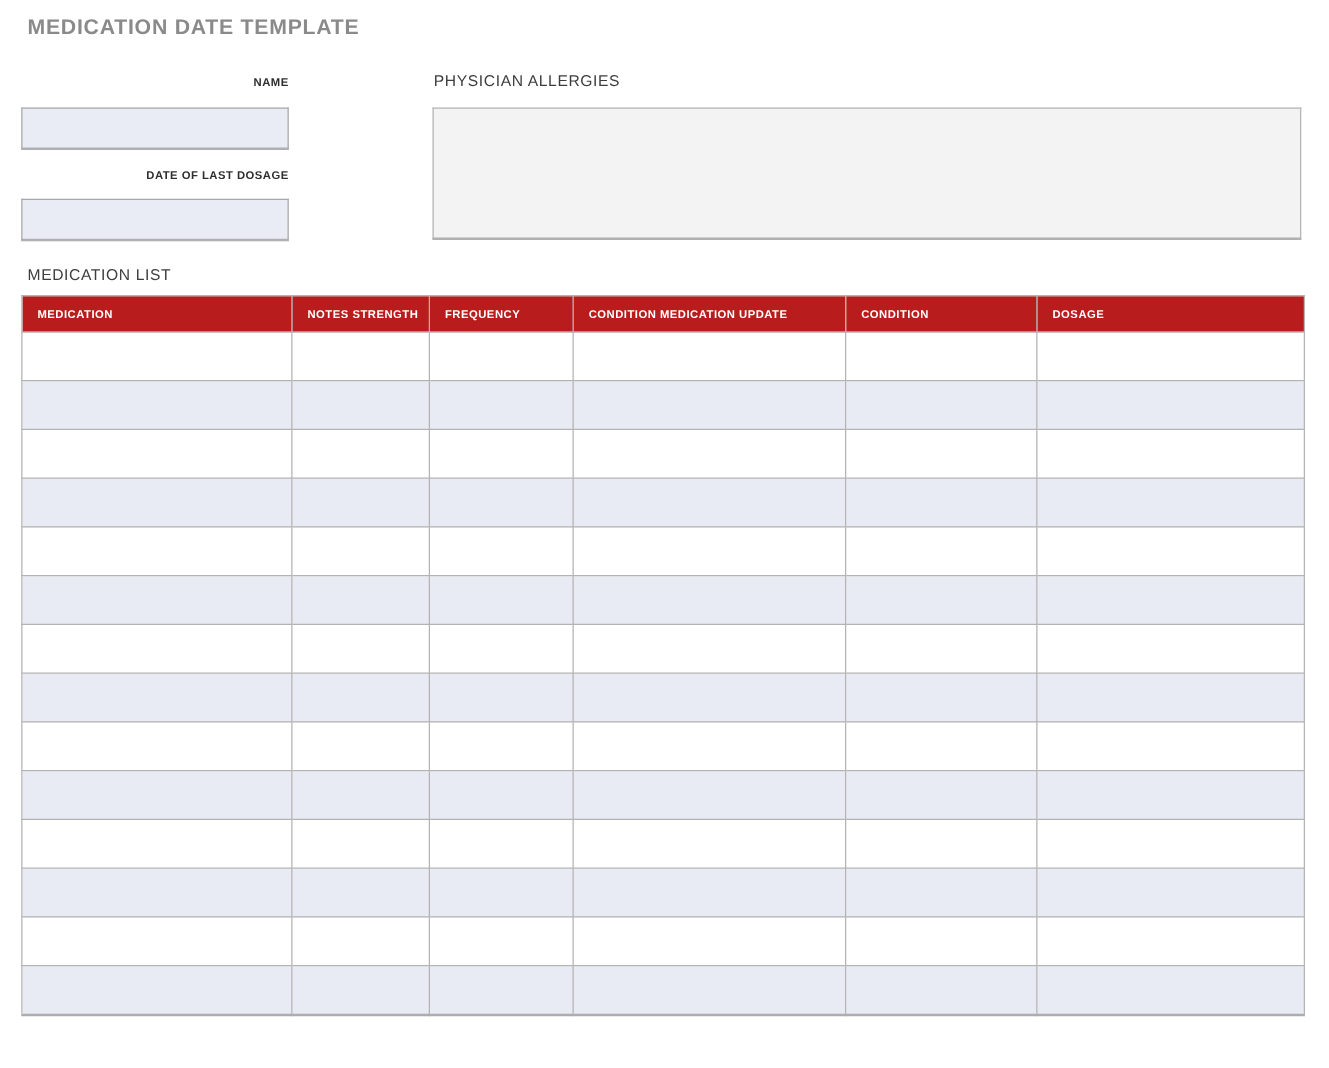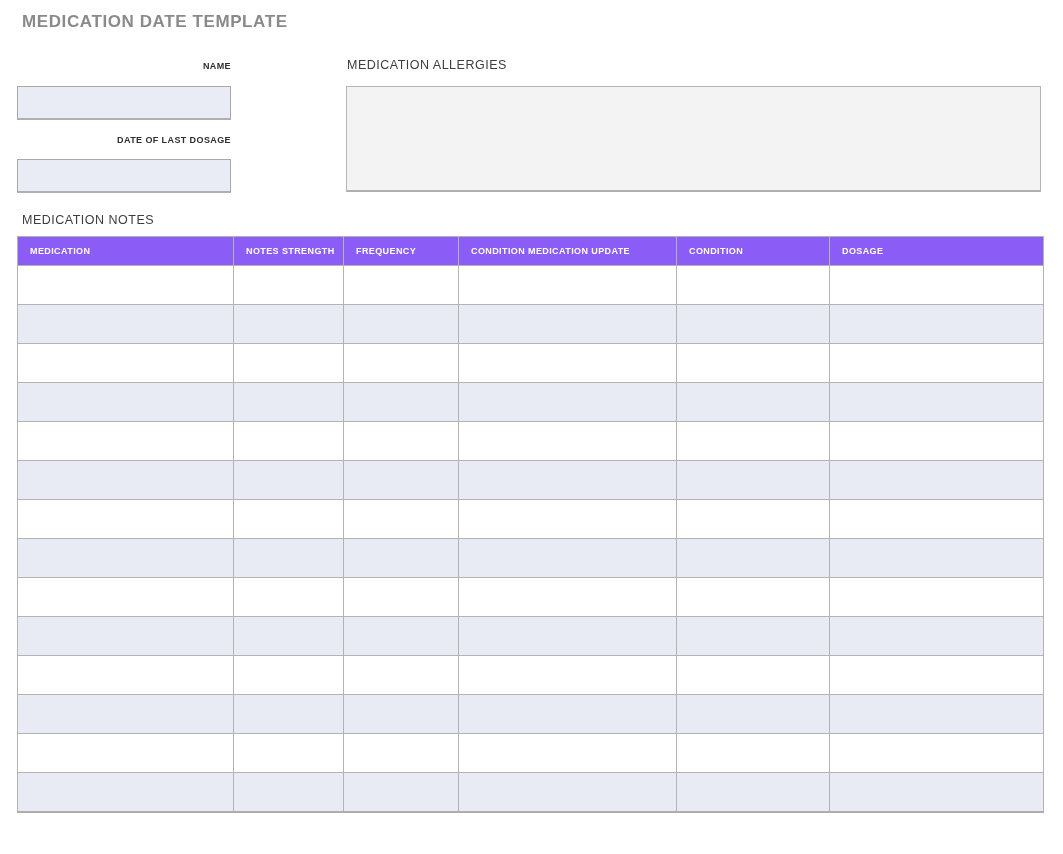--- a/index.html
+++ b/index.html
@@ -68,21 +68,21 @@
     border-bottom: 2px solid #adadad;
   }
   .med-table col.c1 { width: 216px; }
   .med-table col.c2 { width: 110px; }
   .med-table col.c3 { width: 115px; }
   .med-table col.c4 { width: 218px; }
   .med-table col.c5 { width: 153px; }
   .med-table col.c6 { width: 214px; }
 
   .med-table th {
-    background: #8b5cf6;
+    background: #b91c1c;
     color: #ffffff;
     height: 29px;
     font-size: 9px; font-weight: bold;
     letter-spacing: 0.4px;
     text-align: left;
     padding: 0 6px 0 12px;
     border: 1px solid #b3b3b3;
     vertical-align: middle;
   }
   .med-table td {
@@ -100,24 +100,24 @@
 <div class="page">
 
   <h1 class="page-title">MEDICATION DATE TEMPLATE</h1>
 
   <div class="field-label name-label">NAME</div>
   <input class="text-field name-field" type="text" value="" style="">
 
   <div class="field-label date-label">DATE OF LAST DOSAGE</div>
   <input class="text-field date-field" type="text" value="" style="">
 
-  <div class="section-label allergies-label">MEDICATION ALLERGIES</div>
+  <div class="section-label allergies-label">PHYSICIAN ALLERGIES</div>
   <textarea class="allergies-box" style=""></textarea>
 
-  <div class="section-label list-label">MEDICATION NOTES</div>
+  <div class="section-label list-label">MEDICATION LIST</div>
 
   <table class="med-table">
     <colgroup>
       <col class="c1">
         <col class="c2">
         <col class="c3">
       <col class="c4">
         <col class="c5">
         <col class="c6">
     </colgroup>

